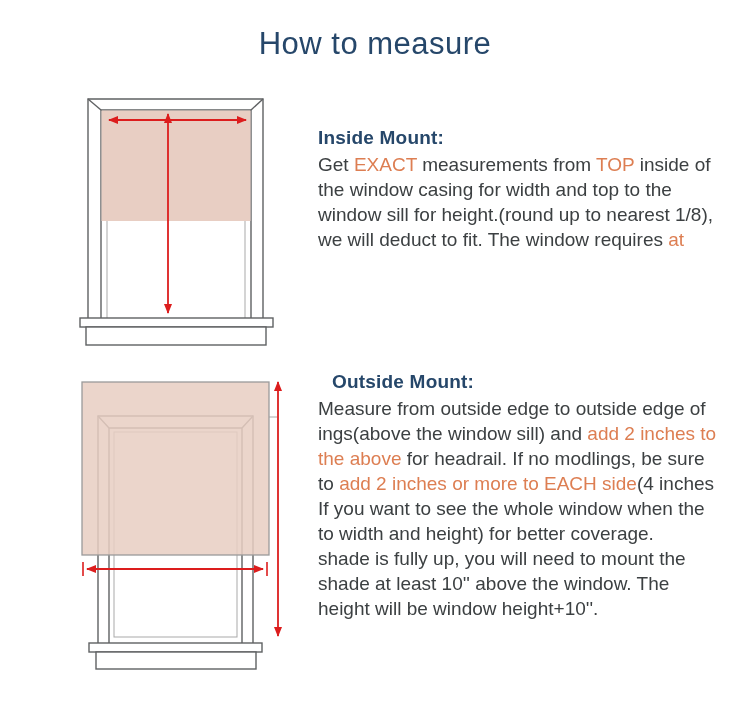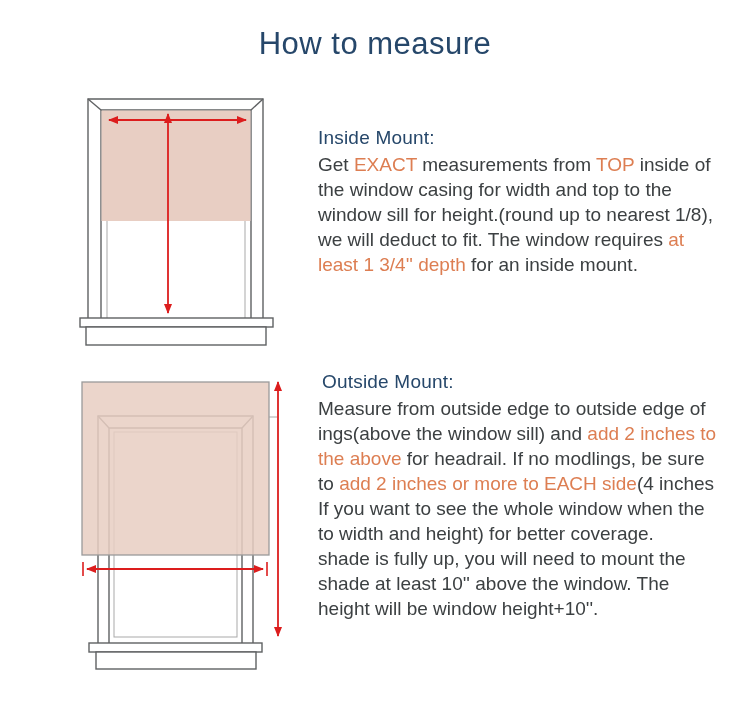--- a/index.html
+++ b/index.html
@@ -18,26 +18,26 @@
     width: 100%;
     text-align: center;
     font-size: 31px;
     font-weight: 400;
     letter-spacing: 0.5px;
     color: var(--title, #26476a);
   }
   .section-heading {
     position: absolute;
     font-size: 19px;
-    font-weight: 400;
+    font-weight: 700;
     letter-spacing: 0.2px;
     color: var(--heading, #26476a);
   }
   #inside-heading  { left: 318px; top: 127px; }
-  #outside-heading { left: 322px; top: 371px; }
+  #outside-heading { left: 332px; top: 371px; }
   .section-body { position: absolute; }
   #inside-body  { left: 318px; top: 152px; }
   #outside-body { left: 318px; top: 396px; }
   .text-line {
     font-size: 19px;
     line-height: 25px;
     color: var(--body_text, #3c4042);
     white-space: nowrap;
   }
   .text-line .accent { color: var(--accent_orange, #dd7e52); }
@@ -113,21 +113,20 @@
       <line class="arrow" x1="278" y1="382" x2="278" y2="636" marker-start="url(#arrow2)" marker-end="url(#arrow2)"></line>
     </g>
   </svg>
 
   <div id="inside-heading" class="section-heading">Inside Mount:</div>
   <div id="inside-body" class="section-body">
       <div class="text-line"><span>Get </span><span class="accent">EXACT</span><span> measurements from </span><span class="accent">TOP</span><span> inside of</span></div>
       <div class="text-line"><span>the window casing for width and top to the</span></div>
       <div class="text-line"><span>window sill for height.(round up to nearest 1/8),</span></div>
       <div class="text-line"><span>we will deduct to fit. The window requires </span><span class="accent">at</span></div>
-      <div class="text-line"><span class="accent">least 1 3/4'' depth</span><span> for an inside mount.</span></div>
     </div>
 
   <div id="outside-heading" class="section-heading">Outside Mount:</div>
   <div id="outside-body" class="section-body">
       <div class="text-line"><span>Measure from outside edge to outside edge of</span></div>
       <div class="text-line"><span>ings(above the window sill) and </span><span class="accent">add 2 inches to</span></div>
       <div class="text-line"><span class="accent">the above</span><span> for headrail. If no modlings, be sure</span></div>
       <div class="text-line"><span>to </span><span class="accent">add 2 inches or more to EACH side</span><span>(4 inches</span></div>
       <div class="text-line"><span>If you want to see the whole window when the</span></div>
       <div class="text-line"><span>to width and height) for better coverage.</span></div>

